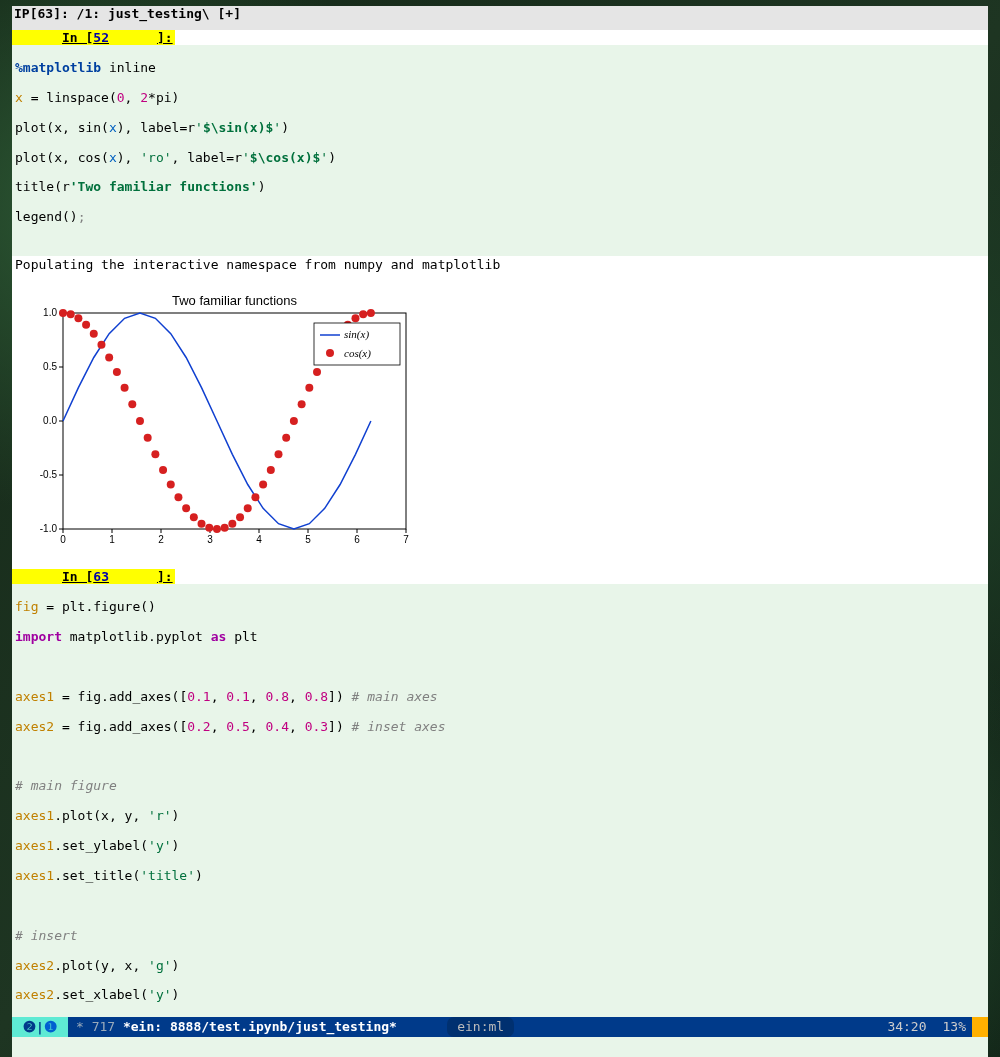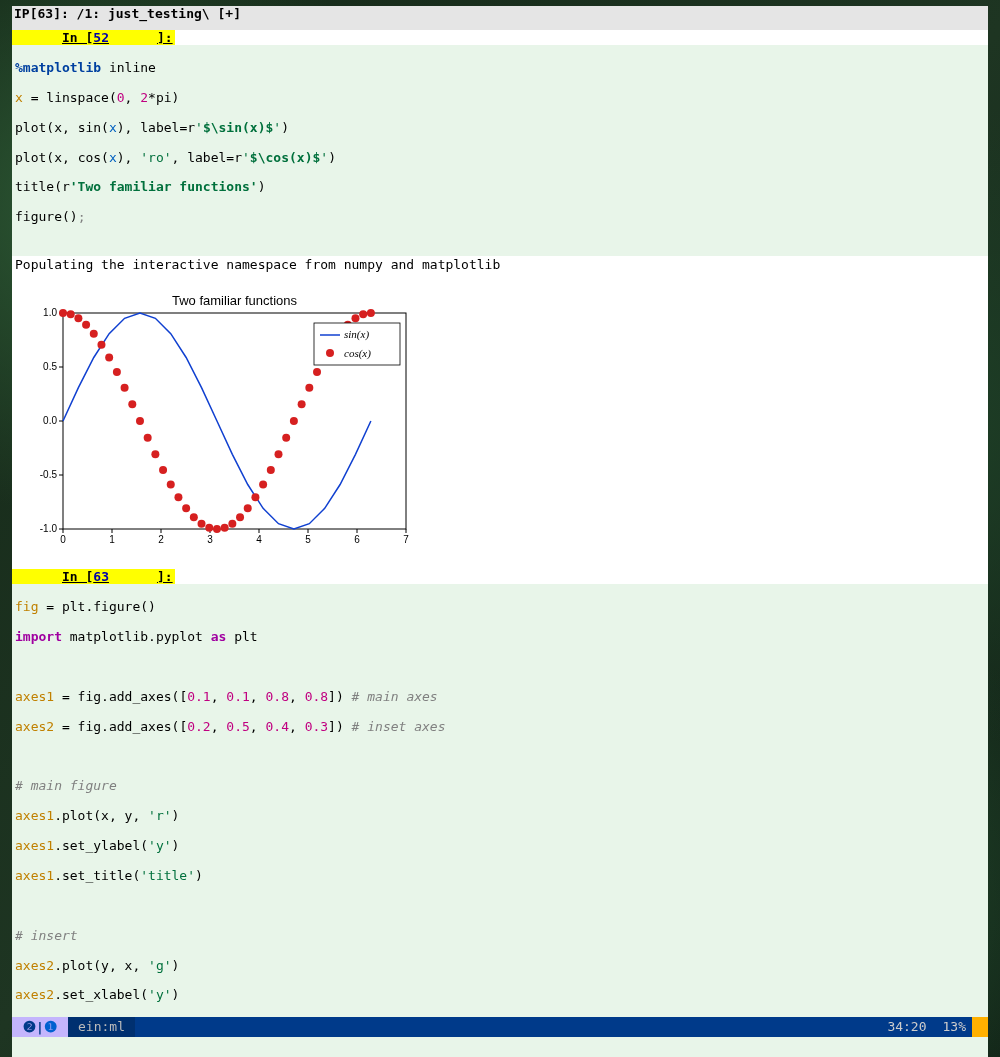--- a/index.html
+++ b/index.html
@@ -86,31 +86,31 @@
   position: absolute;
   left: 12px; right: 12px; bottom: 20px;
   background: #003a8a;
   color: #fff;
   height: 20px;
   line-height: 20px;
   display: flex;
   font-size: 13px;
 }
 .modeline .ml-left {
-  background: #c4b5fd;
+  background: #5eead4;
   color: #003a8a;
   width: 56px;
   font-weight: bold;
   text-align:center;
 }
 .modeline .ml-left .circ { font-size: 15px; }
 .modeline .ml-mid { flex: 1; padding: 0 8px; }
 .modeline .ml-buf { color: #fff; font-weight: bold; }
 .modeline .ml-dim { color: #9ab; }
-.modeline .ml-mode { background:#003070; padding:0 10px; color:#bbb;}
+.modeline .ml-mode { background:#003070; padding:0 10px; color:#bbb;border-radius:7px;}
 .modeline .ml-cursor { padding: 0 10px; color:#ccc;}
 .modeline .ml-pct { padding: 0 6px; color:#ccc;}
 .modeline .ml-end { background:#ffb000; width:16px;}
 .yticks-text { font-size: 10px; fill: #000; text-anchor: end; }
 .xticks-text { font-size: 10px; fill: #000; text-anchor: middle; }
 </style>
 </head>
 <body>
 
 <div class="bg-leaves"></div>
@@ -121,21 +121,21 @@
   <div class="cell-area">
     <div class="editor">
       
       <span class="prompt"><span class="dark">In [</span><span class="num">52</span><span class="dark">]:</span></span>
       <div class="codeblk">
 <span class="code-line"><span class="c-func">%matplotlib</span><span> inline</span></span>
 <span class="code-line"><span class="c-var">x</span><span> = </span><span>linspace</span><span>(</span><span class="c-num">0</span><span>, </span><span class="c-num">2</span><span>*</span><span>pi</span><span>)</span></span>
 <span class="code-line"><span>plot</span><span>(</span><span>x</span><span>, </span><span>sin</span><span>(</span><span class="c-inner">x</span><span>)</span><span>, label=r</span><span class="c-str">'</span><span class="c-str2">$\sin(x)$</span><span class="c-str">'</span><span>)</span></span>
 <span class="code-line"><span>plot</span><span>(</span><span>x</span><span>, </span><span>cos</span><span>(</span><span class="c-inner">x</span><span>)</span><span>, </span><span class="c-str">'ro'</span><span>, label=r</span><span class="c-str">'</span><span class="c-str2">$\cos(x)$</span><span class="c-str">'</span><span>)</span></span>
 <span class="code-line"><span>title</span><span>(r</span><span class="c-str2">'Two familiar functions'</span><span>)</span></span>
-<span class="code-line"><span>figure</span><span class="c-paren">()</span><span class="c-semi">;</span></span>
+<span class="code-line"><span>legend</span><span class="c-paren">()</span><span class="c-semi">;</span></span>
       </div>
       <div class="output-text">Populating the interactive namespace from numpy and matplotlib</div>
       <div style="background:#fff; height:14px;"></div>
       
       <div class="plot">
         <svg id="plot1" width="396" height="260">
             <rect x="45" y="22" width="343" height="216" fill="none" stroke="#000" stroke-width="1"></rect>
             <text x="216.5" y="14" text-anchor="middle" font-size="13" font-family="sans-serif">Two familiar functions</text>
             <line x1="41" x2="45" y1="238" y2="238" stroke="#000"></line>
             <text x="39" y="241" class="yticks-text" font-family="sans-serif">-1.0</text>
@@ -236,18 +236,23 @@
 
       </div>
       
       
     </div>
   </div>
 </div>
 
 <div class="modeline">
   <div class="ml-left"><span class="circ">❷</span>|<span class="circ" style="color:#0060d0;">❶</span></div>
+  <div class="ml-mid">
+    <span class="ml-dim">*</span>
+    <span class="ml-dim">717</span>
+    <span class="ml-buf">*ein: 8888/test.ipynb/just_testing*</span>
+  </div>
   <div class="ml-mode">ein:ml</div>
   <div style="flex:1"></div>
   <div class="ml-cursor">34:20</div>
   <div class="ml-pct">13%</div>
   <div class="ml-end"></div>
 </div>
 
 </body></html>

